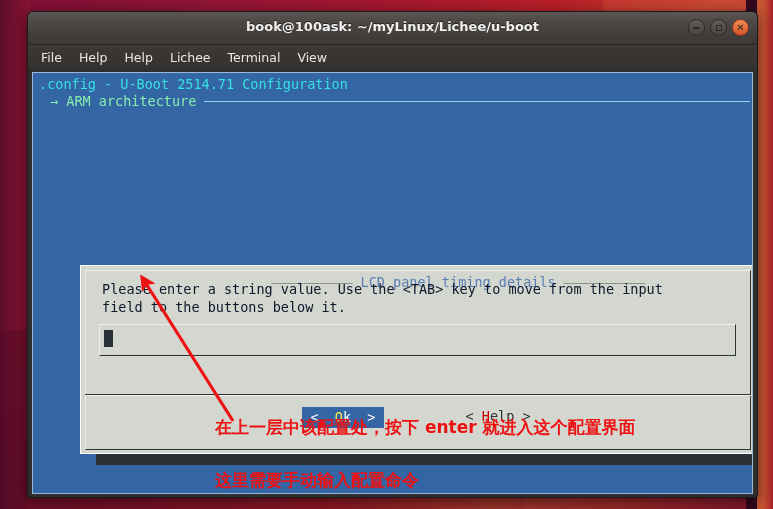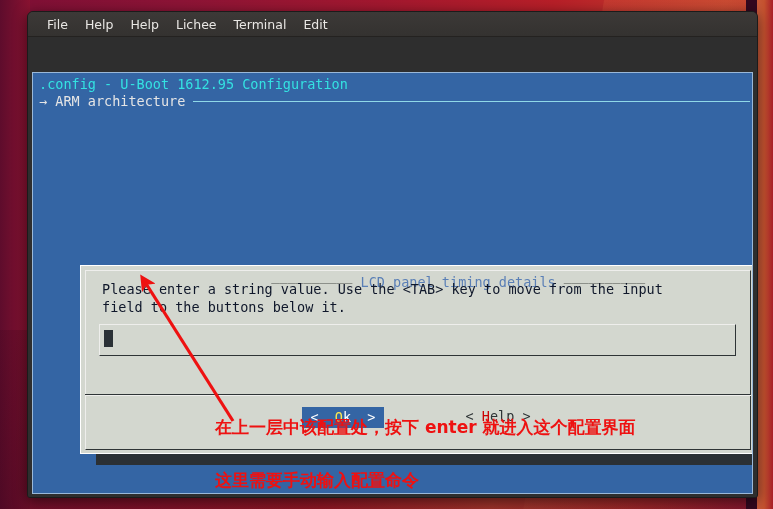--- a/index.html
+++ b/index.html
@@ -131,21 +131,21 @@
     width: 6px; height: 6px;
     border: 1.5px solid #2a2826;
     box-sizing: border-box;
   }
 
   .menubar {
     height: 24px;
     background: linear-gradient(180deg, #3c3937 0%, #343230 100%);
     display: flex;
     align-items: center;
-    padding-left: 12px;
+    padding-left: 6px;
     gap: 3px;
     border-bottom: 1px solid #242220;
   }
   .menu-item {
     color: #e9e7e4;
     font-size: 12.5px;
     padding: 2px 7px;
     border-radius: 2px;
     cursor: default;
     font-family: "DejaVu Sans", sans-serif;
@@ -175,26 +175,27 @@
     padding: 3px 0 0 6px;
     color: #34e2e2;
     font-size: 13.5px;
     line-height: 17px;
     letter-spacing: 0px;
     white-space: pre;
   }
   .nc-subhead {
     position: relative;
     padding-left: 6px;
-    color: #e5e5e5;
+    color: #86efac;
     font-size: 13.5px;
     line-height: 17px;
     white-space: pre;
     display: flex;
     align-items: center;
+    margin-left: 11px;
   }
   .nc-subhead .rule {
     flex: 1;
     height: 1px;
     background: #8fd9e8;
     margin-left: 8px;
     margin-right: 2px;
   }
 
   
@@ -330,34 +331,48 @@
 <div id="desktop">
   <div class="wall-dark-band"></div>
   <div class="wall-streak-a"></div>
   <div class="wall-streak-b"></div>
   <div class="wall-vline"></div>
   <div class="wall-edge"></div>
 </div>
 
 <div id="terminal-window">
 
+  <div class="titlebar">
+    <div class="title-text">book@100ask: ~/myLinux/Lichee/u-boot</div>
+    <div class="win-buttons">
+      <div class="win-btn">
+          <span class="bar"></span>
+        </div>
+      <div class="win-btn">
+          <span class="sq"></span>
+        </div>
+      <div class="win-btn close">
+          <span class="glyph">✕</span>
+        </div>
+    </div>
+  </div>
 
   <div class="menubar">
     <div class="menu-item">File</div>
     <div class="menu-item">Help</div>
     <div class="menu-item">Help</div>
     <div class="menu-item">Lichee</div>
     <div class="menu-item">Terminal</div>
-    <div class="menu-item">Edit</div>
+    <div class="menu-item">View</div>
   </div>
 
   <div class="term-body">
     <div class="ncurses">
 
-      <div class="nc-header">.config - U-Boot 1612.95 Configuration</div>
+      <div class="nc-header">.config - U-Boot 2514.71 Configuration</div>
       <div class="nc-subhead">
         <span>→ ARM architecture</span>
         <span class="rule"></span>
       </div>
 
       <div id="dialog-shadow"></div>
 
       <div id="dialog">
         <div class="inner-frame"></div>
 

